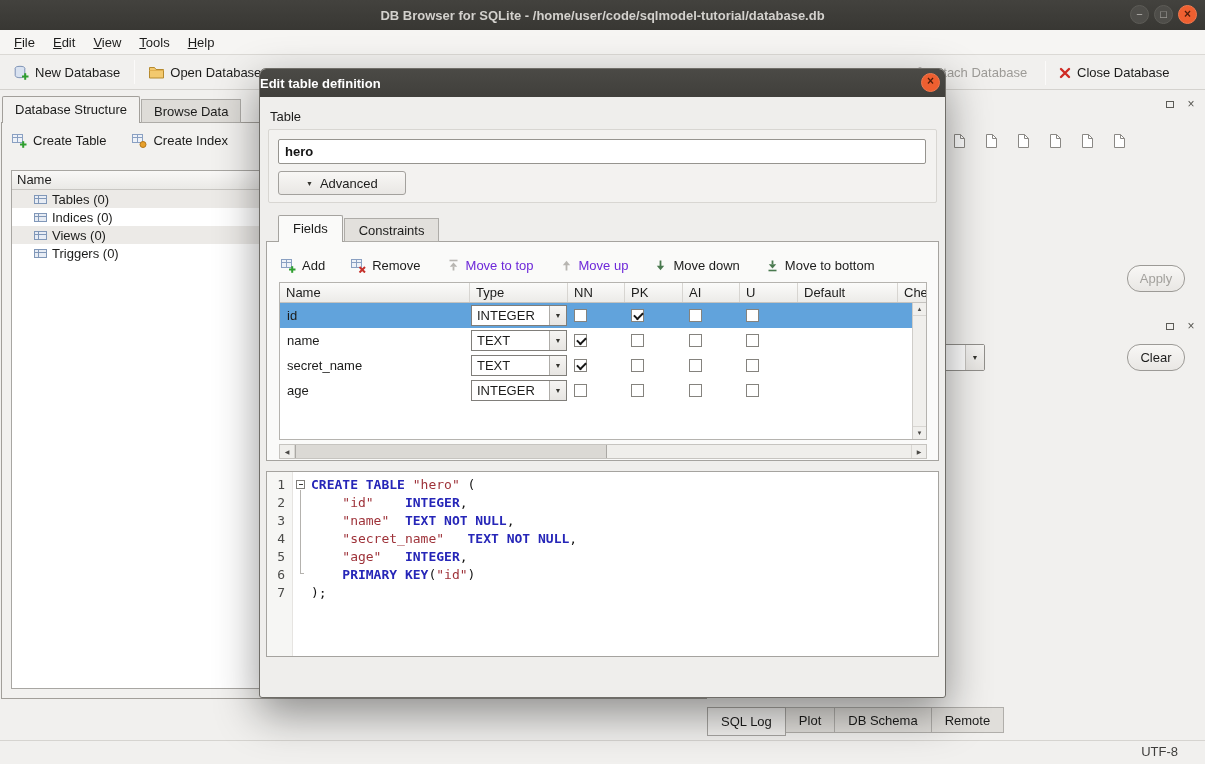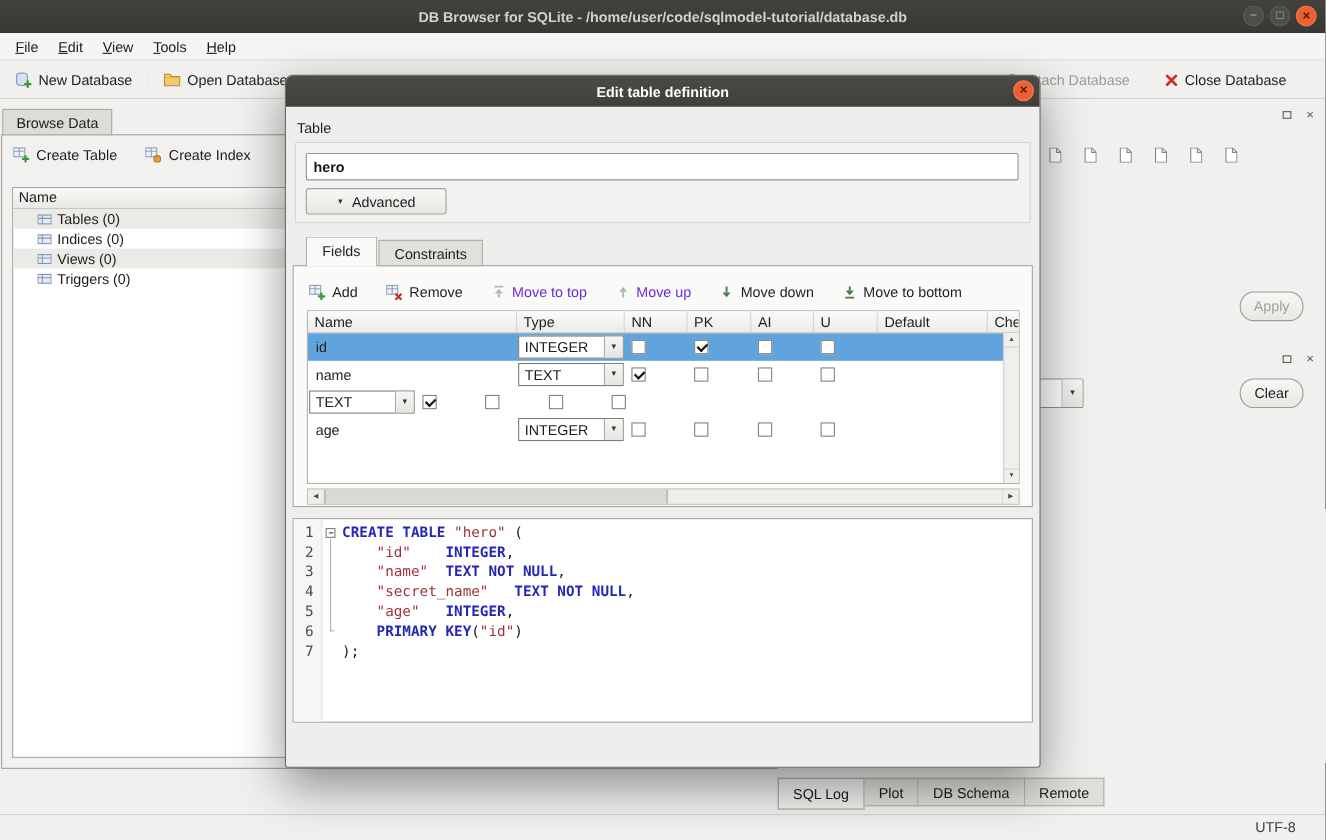--- a/index.html
+++ b/index.html
@@ -64,21 +64,21 @@
 .b-tab{height:26px;line-height:25px;padding:0 13px;background:#e0dedа;background:#e0deda;border:1px solid #b0aeaa;border-left:none}
 .b-tab:first-child{border-left:1px solid #b0aeaa}
 .b-tab.active{height:29px;line-height:27px;background:#f2f1ef;border:1px solid #a6a4a0}
 .statusbar{position:absolute;left:0;right:0;top:740px;height:24px;border-top:1px solid #d6d4d0;background:#f1f0ee}
 .encoding{position:absolute;right:27px;top:3px;color:#3f3e3c}
 
 
 .dialog{position:absolute;left:259px;top:68px;width:687px;height:630px;background:#efeeec;border:1px solid #6f6d68;
   border-radius:7px 7px 3px 3px;box-shadow:0 16px 44px rgba(0,0,0,.42);z-index:10}
 .dlg-titlebar{height:28px;background:linear-gradient(#4b4a46,#403f3b);border-radius:6px 6px 0 0;
-  display:flex;align-items:center;justify-content:center;position:relative}
+  display:flex;align-items:center;position:relative}
 .dlg-title{color:#fff;font-weight:bold}
 .dlg-close{position:absolute;right:5px;top:4px;width:19px;height:19px;border-radius:50%;background:#ee5f30;
   border:1px solid #f3794f;color:#4e1d0b;font-weight:bold;font-size:12px;line-height:15px;text-align:center}
 .dlg-table-label{position:absolute;left:10px;top:40px}
 .dlg-top-frame{position:absolute;left:8px;top:60px;width:669px;height:74px;background:#f3f2f0;border:1px solid #d8d6d2;border-radius:2px}
 .dlg-input{position:absolute;left:18px;top:70px;width:648px;height:25px;border:1px solid #96948f;border-radius:2px;
   padding:0 6px;font-family:inherit;font-size:13px;font-weight:bold;background:#fff;color:#141414}
 .dlg-advanced{position:absolute;left:18px;top:102px;height:24px;display:inline-flex;align-items:center;gap:7px;
   padding:0 27px;background:linear-gradient(#f8f7f5,#e9e7e4);border:1px solid #a3a19d;border-radius:3px}
 .adv-arrow{font-size:7px;color:#35342f}
@@ -192,20 +192,21 @@
       <span class="ic">
           <svg width="12" height="12" viewBox="0 0 12 12">
             <path d="M2 2 L10 10 M10 2 L2 10" stroke="#cf2b24" stroke-width="2.4" stroke-linecap="round"></path>
           </svg>
         </span>
       <span>Close Database</span>
     </div>
   </div>
 
   <div class="doc-tabs">
+    <div class="doc-tab active">Database Structure</div>
     <div class="doc-tab">Browse Data</div>
   </div>
 
   <div class="structure-pane">
     <div class="pane-buttons">
       <div class="pane-btn">
         <span class="ic">
             <svg width="15" height="15" viewBox="0 0 15 15">
               <rect x="0.5" y="1.5" width="10" height="8" fill="#eef2f8" stroke="#8aa0c2"></rect>
               <line x1="0.5" y1="4.5" x2="10.5" y2="4.5" stroke="#8aa0c2"></line>
@@ -483,20 +484,21 @@
               <span class="checkbox"></span>
             </div>
           <div class="gc c-u">
               <span class="checkbox"></span>
             </div>
           <div class="gc c-default"></div>
           <div class="gc c-check"></div>
         </div>
 
         <div class="grid-row">
+          <div class="gc c-name">secret_name</div>
           <div class="gc c-type">
             <div class="combo">
               <span class="combo-text">TEXT</span>
               <span class="combo-arrow">▼</span>
             </div>
           </div>
           <div class="gc c-nn">
               <span class="checkbox checked"></span>
             </div>
           <div class="gc c-pk">

